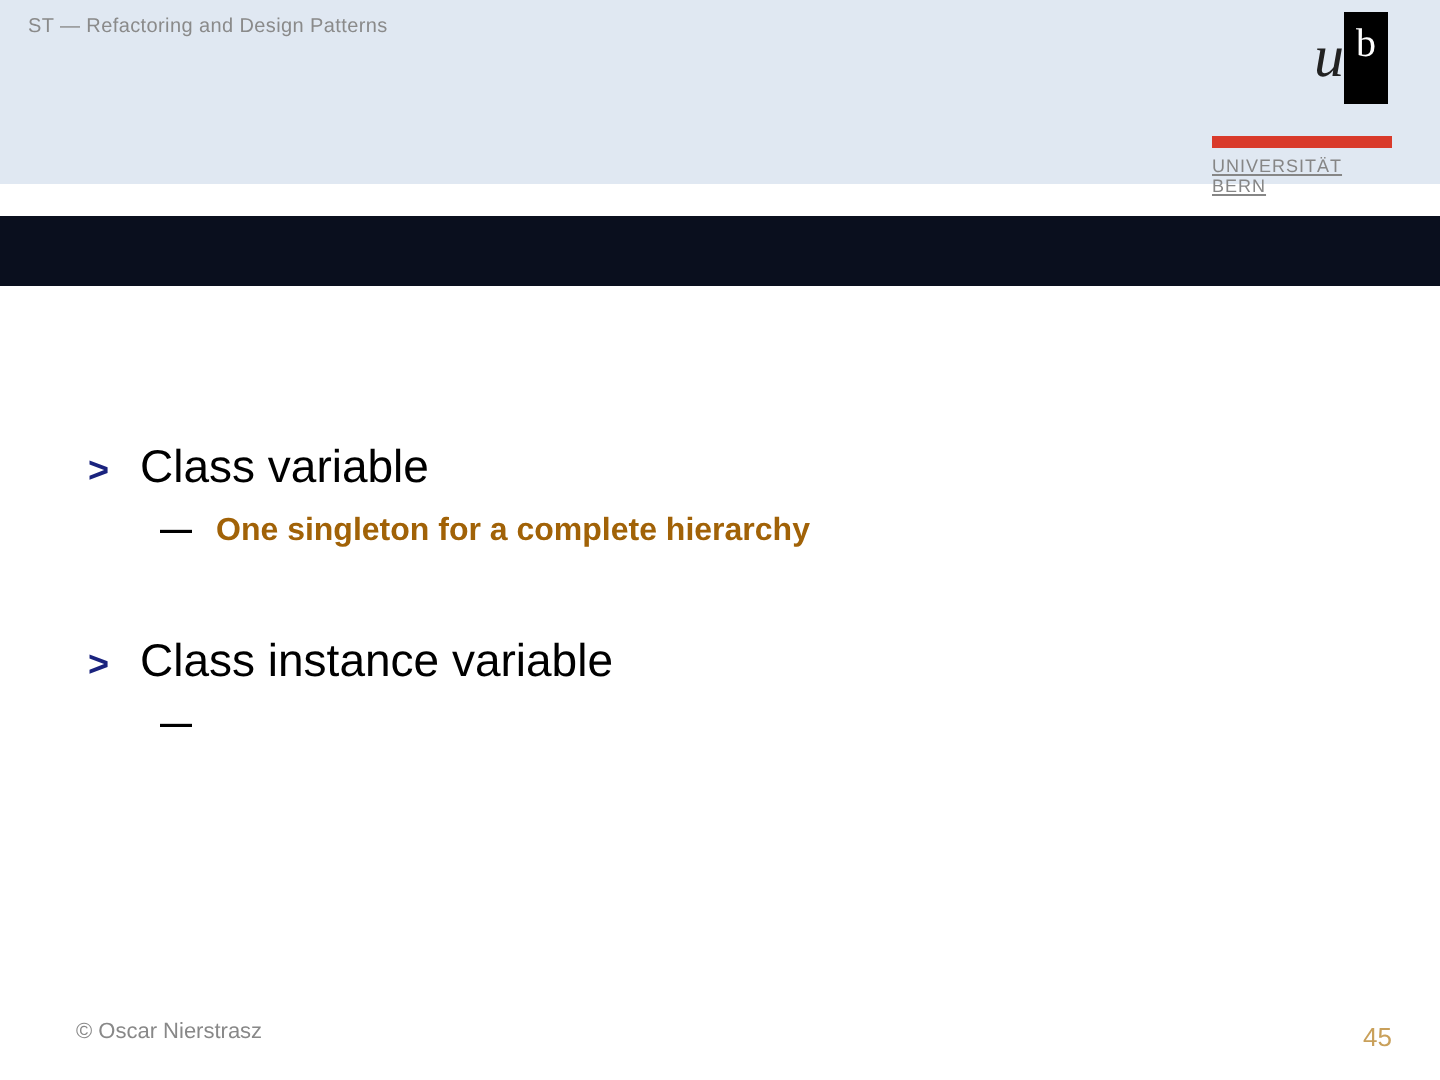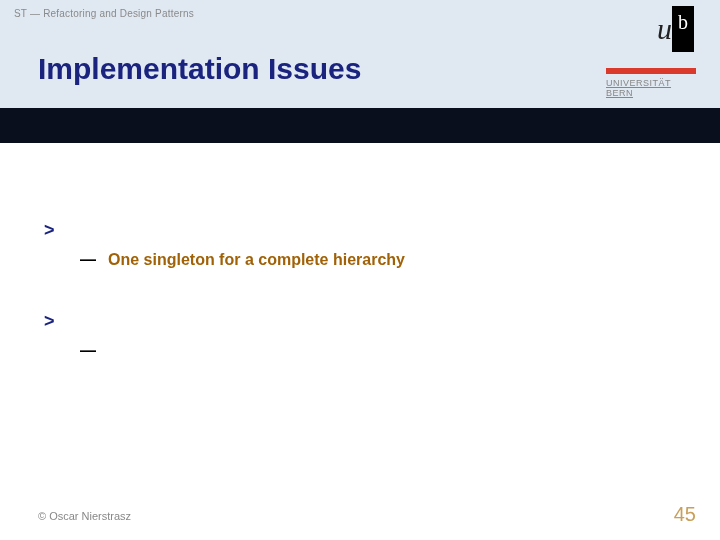--- a/index.html
+++ b/index.html
@@ -1,75 +1,76 @@
 <!DOCTYPE html>
 <html><head>
 <meta charset="utf-8">
 <style>
   * { margin: 0; padding: 0; box-sizing: border-box; }
   html, body { width: 720px; height: 540px; font-family: Arial, Helvetica, sans-serif; background: #fff; overflow: hidden; }
   .slide { position: relative; width: 720px; height: 540px; background: #fff; }
-  .topbar { position: absolute; left: 0; top: 0; width: 720px; height: 108px; background: #e0e8f2; }
+  .topbar { position: absolute; left: 0; top: 0; width: 720px; height: 92px; background: #e0e8f2; }
   .breadcrumb { position: absolute; left: 14px; top: 8px; font-size: 10px; color: #8a8a8a; letter-spacing: 0.2px; }
   .title { position: absolute; left: 38px; top: 52px; font-size: 30px; font-weight: bold; color: #1a237e; }
   .darkband { position: absolute; left: 0; top: 108px; width: 720px; height: 35px; background: #0a0f1e; }
   .logo-wrap { position: absolute; right: 20px; top: 6px; width: 98px; height: 132px; }
   .logo-ub { position: relative; height: 50px; }
   .logo-u { font-family: Georgia, 'Times New Roman', serif; font-style: italic; font-size: 30px; color: #222; position: absolute; right: 28px; top: 6px; }
   .logo-b { position: absolute; right: 6px; top: 0; width: 22px; height: 46px; background: #000; color: #fff; font-family: Georgia, 'Times New Roman', serif; font-size: 20px; text-align: center; line-height: 32px; }
   .logo-uni { position: absolute; right: 4px; top: 62px; width: 90px; }
   .uni-bar { height: 6px; background: #d93a2b; margin-bottom: 4px; }
   .uni-text { font-size: 9px; color: #868686; line-height: 1.15; letter-spacing: 0.5px; text-decoration: underline; }
   .content { position: absolute; left: 44px; top: 220px; right: 40px; }
   .item { margin-bottom: 42px; }
   .item-head { display: flex; align-items: baseline; }
   .angle { color: #1a237e; font-size: 18px; font-weight: bold; width: 26px; flex: 0 0 26px; }
   .item-title { font-size: 23px; color: #000; }
   .sub { display: flex; align-items: baseline; margin-left: 36px; margin-top: 10px; }
   .dash { color: #000; font-size: 16px; font-weight: bold; width: 28px; flex: 0 0 28px; }
   .sub-text { font-size: 16px; font-weight: bold; color: #a16207; }
   .footer-left { position: absolute; left: 38px; bottom: 18px; font-size: 11px; color: #888; }
-  .footer-right { position: absolute; right: 24px; bottom: 14px; font-size: 20px; color: #c9a05a; }
+  .footer-right { position: absolute; right: 24px; bottom: 14px; font-size: 13px; color: #c9a05a; }
 </style>
 </head>
 <body>
 
 <div class="slide">
   <div class="topbar">
     <div class="breadcrumb">ST — Refactoring and Design Patterns</div>
-    <div class="title">Implementation Issues</div>
   </div>
   <div class="darkband"></div>
 
   <div class="logo-wrap">
     <div class="logo-ub">
       <span class="logo-u">u</span>
       <span class="logo-b">b</span>
     </div>
     <div class="logo-uni">
       <div class="uni-bar"></div>
       <div class="uni-text">UNIVERSITÄT</div>
       <div class="uni-text">BERN</div>
     </div>
   </div>
 
   <div class="content">
     <div class="item">
       <div class="item-head">
         <span class="angle">&gt;</span>
+        <span class="item-title">Class variable</span>
       </div>
       <div class="sub">
         <span class="dash">—</span>
         <span class="sub-text">One singleton for a complete hierarchy</span>
       </div>
     </div>
 
     <div class="item">
       <div class="item-head">
         <span class="angle">&gt;</span>
+        <span class="item-title">Class instance variable</span>
       </div>
       <div class="sub">
         <span class="dash">—</span>
       </div>
     </div>
   </div>
 
   <div class="footer-left">© Oscar Nierstrasz</div>
   <div class="footer-right">45</div>
 </div>

